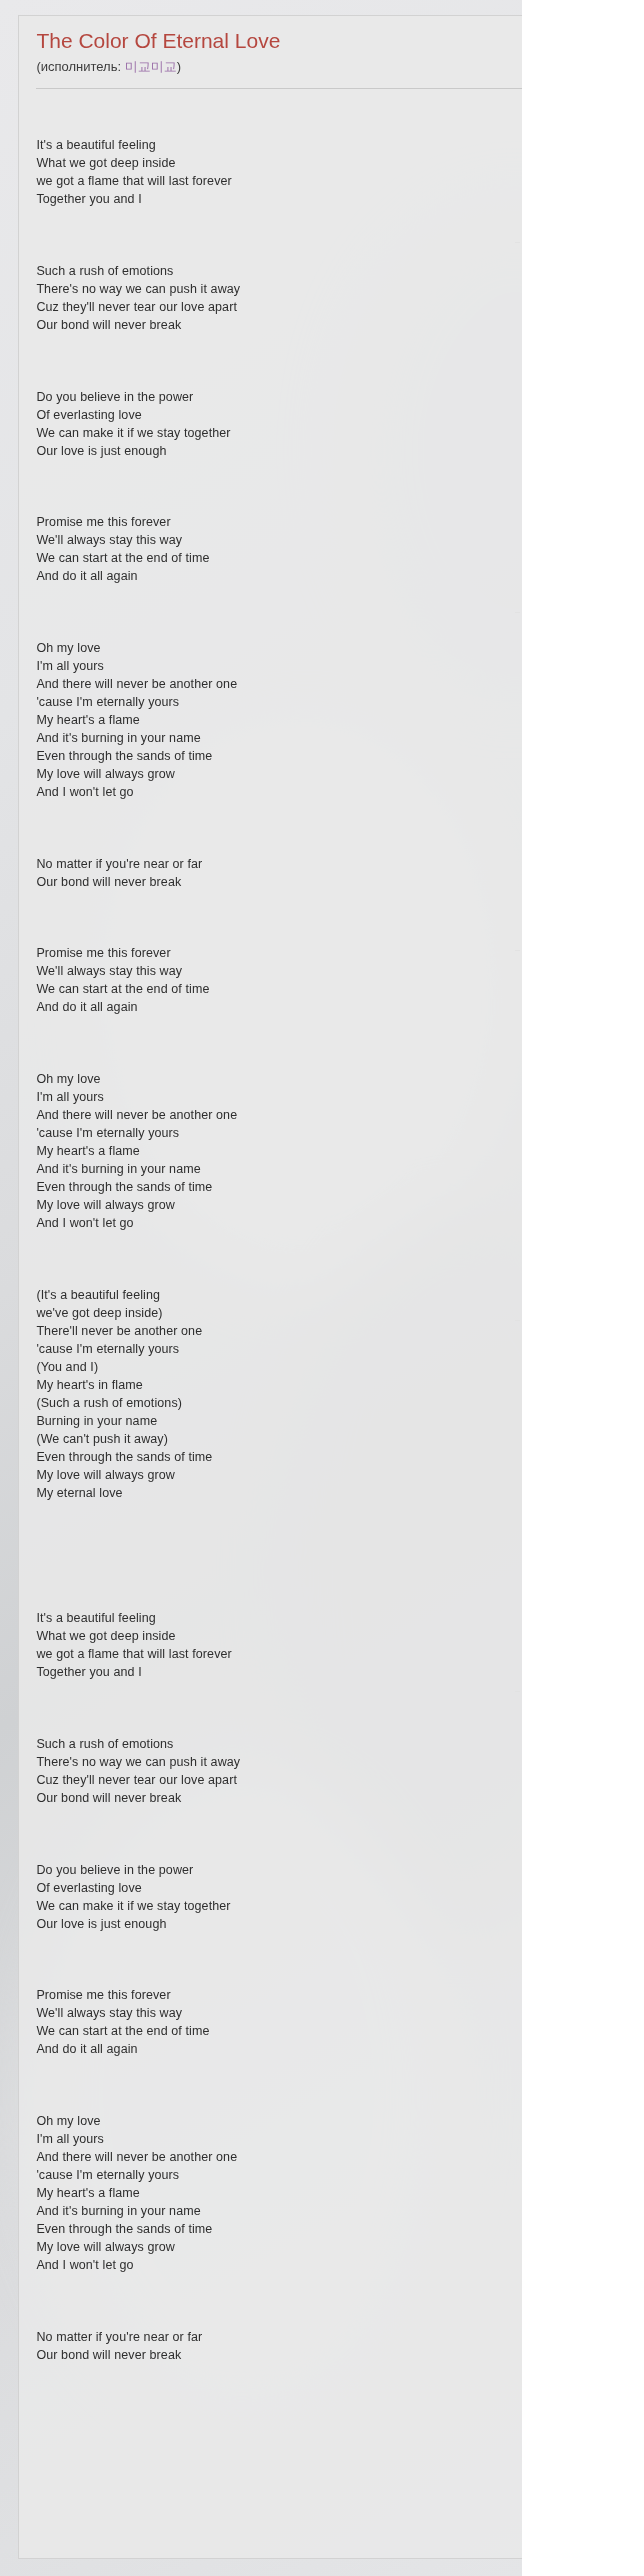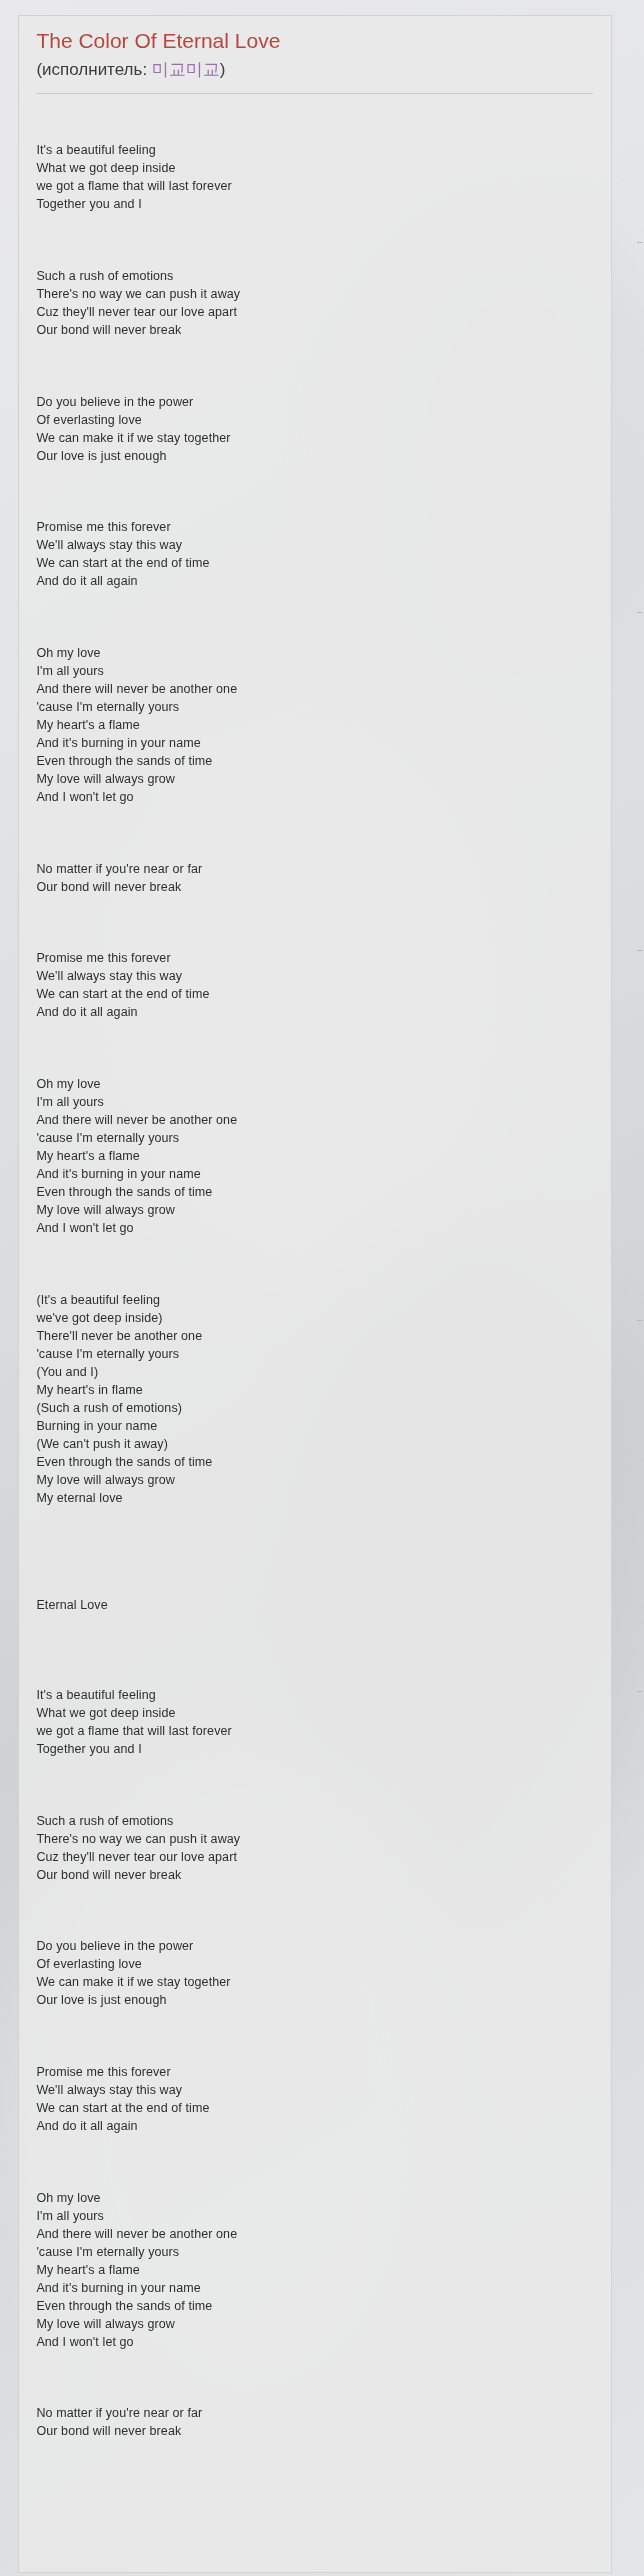--- a/index.html
+++ b/index.html
@@ -11,21 +11,21 @@
     width: 644px;
     height: 2576px;
     font-family: "Liberation Sans", sans-serif;
     position: relative;
     overflow: hidden;
   }
   .page {
     position: absolute;
     left: 0;
     top: 0;
-    width: 644px;
+    width: 522px;
     height: 2576px;
     background: linear-gradient(150deg, #e9e9eb 0%, #e3e4e6 25%, #dadbdd 45%, #cfd1d3 60%, #d9dadc 75%, #e4e5e7 100%);
     overflow: hidden;
   }
   
   .bg-blob {
     position: absolute;
     border-radius: 50%;
     filter: blur(32px);
     opacity: 0.55;
@@ -47,21 +47,21 @@
     padding: 11.3px 17.7px 24px 17.7px;
   }
   .song-title {
     color: #b5473f;
     font-size: 21px;
     line-height: 1.25;
     font-weight: normal;
     margin: 1.6px 0 3.2px 0;
   }
   .artist-line {
-    font-size: 17px;
+    font-size: 13px;
     color: #3c3c3c;
     margin-bottom: 12px;
   }
   .artist-link {
     color: #9a6ea8;
     text-decoration: none;
   }
   .divider {
     border: none;
     border-top: 0.8px solid #c9c9c9;
@@ -164,21 +164,20 @@
 (You and I)
 My heart's in flame
 (Such a rush of emotions)
 Burning in your name
 (We can't push it away)
 Even through the sands of time
 My love will always grow
 My eternal love</p>
 
 
-      <p class="stanza section-head">Eternal Love</p>
 
       <p class="stanza">It's a beautiful feeling
 What we got deep inside
 we got a flame that will last forever
 Together you and I</p>
       <p class="stanza">Such a rush of emotions
 There's no way we can push it away
 Cuz they'll never tear our love apart
 Our bond will never break</p>
       <p class="stanza">Do you believe in the power

